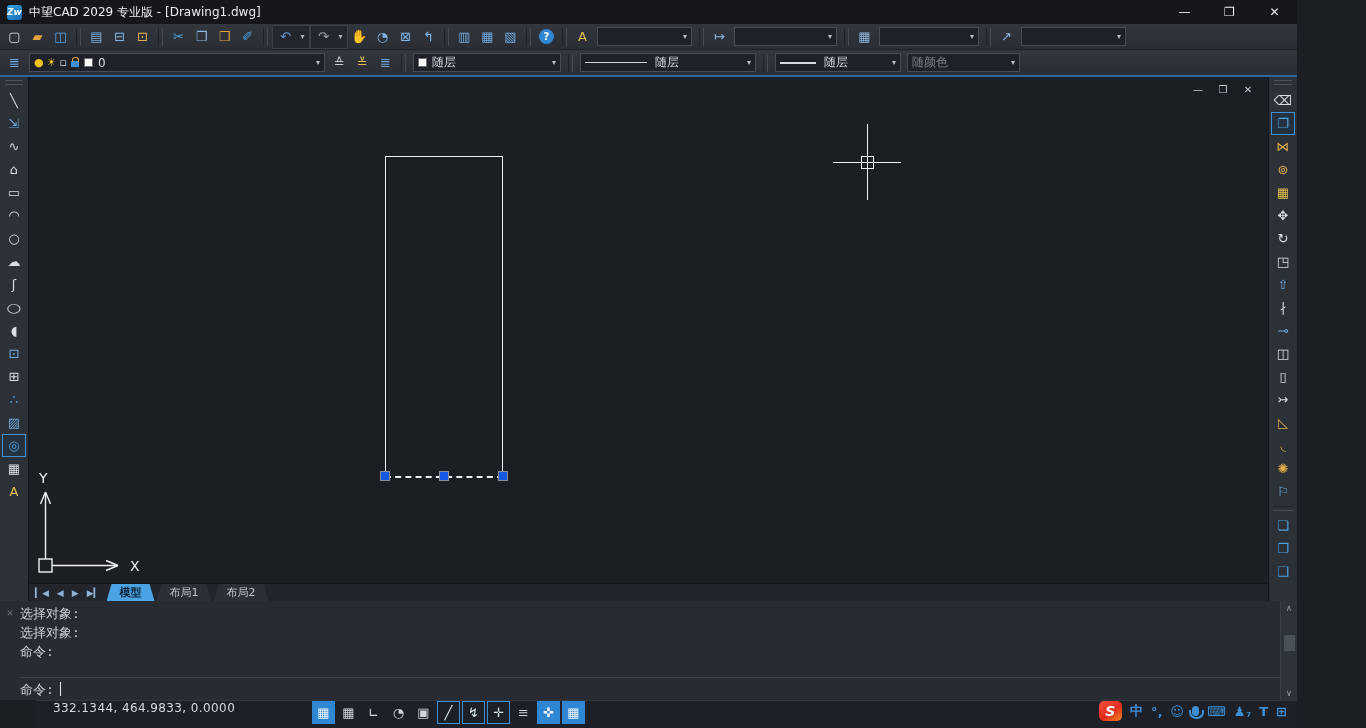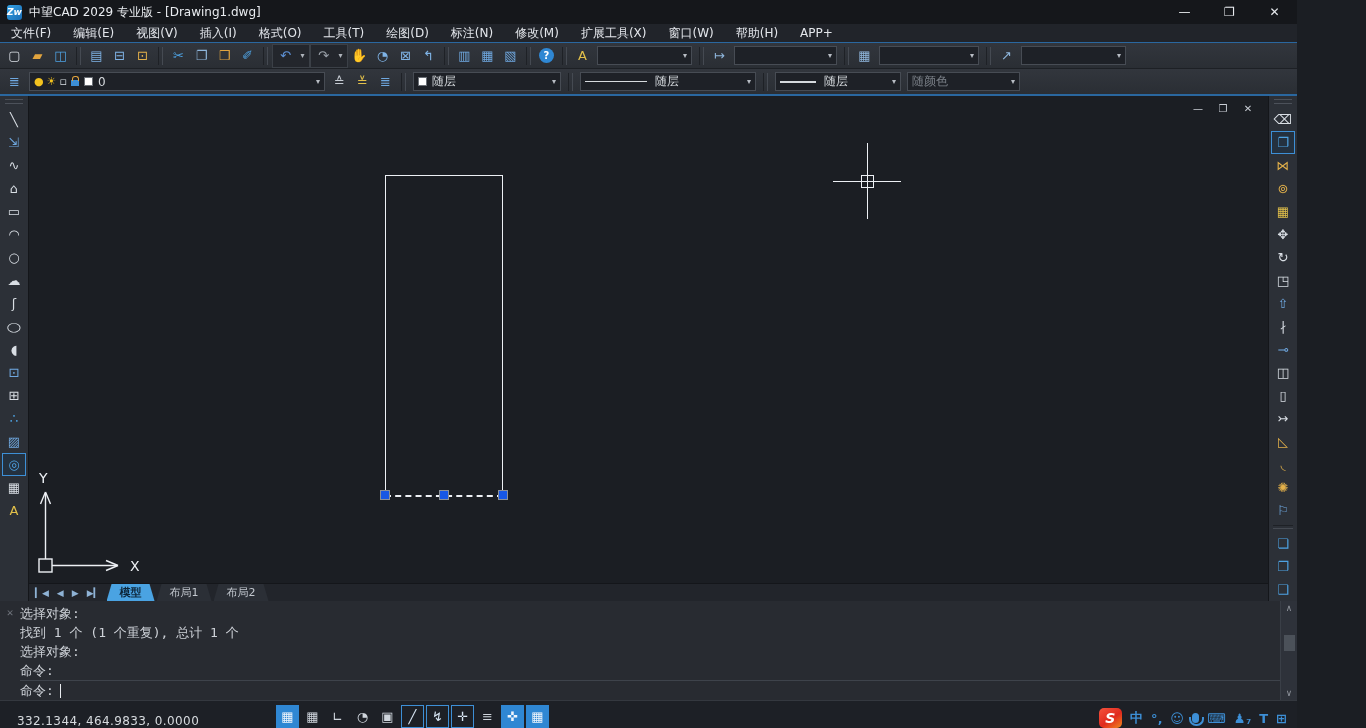--- a/index.html
+++ b/index.html
@@ -72,21 +72,21 @@
   .cmd-body { flex:1 1 auto; display:flex; flex-direction:column; padding-top:3px; min-width:0; }
   .cmd-history { flex:1 1 auto; }
   .cmd-line { line-height:19px; white-space:pre; }
   .cmd-input { border-top:1px solid #3e434b; height:23px; display:flex; align-items:center; }
   .caret { display:inline-block; width:1px; height:14px; background:#e9ecf0; margin-left:6px; }
   .cmd-scroll { width:17px; background:#2e323a; border-left:1px solid #3a3f47; display:flex; flex-direction:column; align-items:center; font-size:9px; color:#959aa2; padding:2px 0; flex:0 0 auto; }
   .scroll-thumb { width:11px; height:16px; background:#4b5159; margin-top:22px; }
   .scroll-down { margin-top:auto; }
 
   
-  .statusbar { height:28px; background:#1d2026; display:flex; align-items:flex-end; font-size:12px; border-top:1px solid #34383f; flex:0 0 auto; }
+  .statusbar { height:28px; background:#1d2026; display:flex; align-items:flex-start; font-size:12px; border-top:1px solid #34383f; flex:0 0 auto;margin-left:36px; }
   .coords { padding-left:17px; color:#d6dade; letter-spacing:.4px; width:275px; flex:0 0 auto; }
   .status-toggles { display:flex; align-items:center; }
   .toggle { width:23px; height:23px; margin:0 1px; display:flex; align-items:center; justify-content:center; font-size:13px; color:#cfd5dc; }
   .toggle.on-bg { background:#2f87d3; color:#eef5fc; }
   .toggle.on-border { border:1px solid #3d8fd6; color:#d8e6f4; }
   .ime { display:flex; align-items:center; gap:8px; padding-right:10px; margin-left:auto; }
   .sogou { width:23px; height:20px; background:linear-gradient(145deg,#f5533d,#e02a1e 55%,#f08a1d); border-radius:5px; color:#fff; font-weight:bold; font-style:italic; font-size:14px; display:flex; align-items:center; justify-content:center; }
   .ime-item { color:#3d8fd6; font-size:13px; font-weight:bold; display:flex; align-items:center; position:relative; }
   .ime-badge { font-size:7px; color:#3d8fd6; margin-left:1px; align-self:flex-end; }
   .css-mic { display:inline-block; width:7px; height:10px; background:#3d8fd6; border-radius:4px; position:relative; }
@@ -100,35 +100,20 @@
   <div class="titlebar">
     <div class="logo">Zw</div>
     <div class="title-text">中望CAD 2029 专业版 - [Drawing1.dwg]</div>
     <div class="win-controls" id="win-controls">
         <div class="win-btn">—</div>
         <div class="win-btn">❐</div>
         <div class="win-btn">✕</div>
       </div>
   </div>
 
-  <div class="menubar" id="menubar">
-      <div class="menu-item">文件(F)</div>
-      <div class="menu-item">编辑(E)</div>
-      <div class="menu-item">视图(V)</div>
-      <div class="menu-item">插入(I)</div>
-      <div class="menu-item">格式(O)</div>
-      <div class="menu-item">工具(T)</div>
-      <div class="menu-item">绘图(D)</div>
-      <div class="menu-item">标注(N)</div>
-      <div class="menu-item">修改(M)</div>
-      <div class="menu-item">扩展工具(X)</div>
-      <div class="menu-item">窗口(W)</div>
-      <div class="menu-item">帮助(H)</div>
-      <div class="menu-item">APP+</div>
-    </div>
 
   <div class="toolbar toolbar1" id="toolbar1">
       <div class="tb-btn">
         <span style="color: rgb(217, 222, 228);">▢</span>
       </div>
       <div class="tb-btn">
         <span style="color: rgb(226, 164, 62);">▰</span>
       </div>
       <div class="tb-btn">
         <span style="color: rgb(78, 162, 226);">◫</span>
@@ -447,21 +432,20 @@
       </div>
   </div>
 
   <div class="command">
     <div class="cmd-close-col">
       <div class="cmd-close">✕</div>
     </div>
     <div class="cmd-body">
       <div class="cmd-history" id="cmd-history">
           <div class="cmd-line">选择对象:</div>
-          <div class="cmd-line">找到 1 个 (1 个重复), 总计 1 个</div>
           <div class="cmd-line">选择对象:</div>
           <div class="cmd-line">命令:</div>
         </div>
       <div class="cmd-input">
         <span class="cmd-line">命令:</span>
         <span class="caret"></span>
       </div>
     </div>
     <div class="cmd-scroll">
       <span>∧</span>

